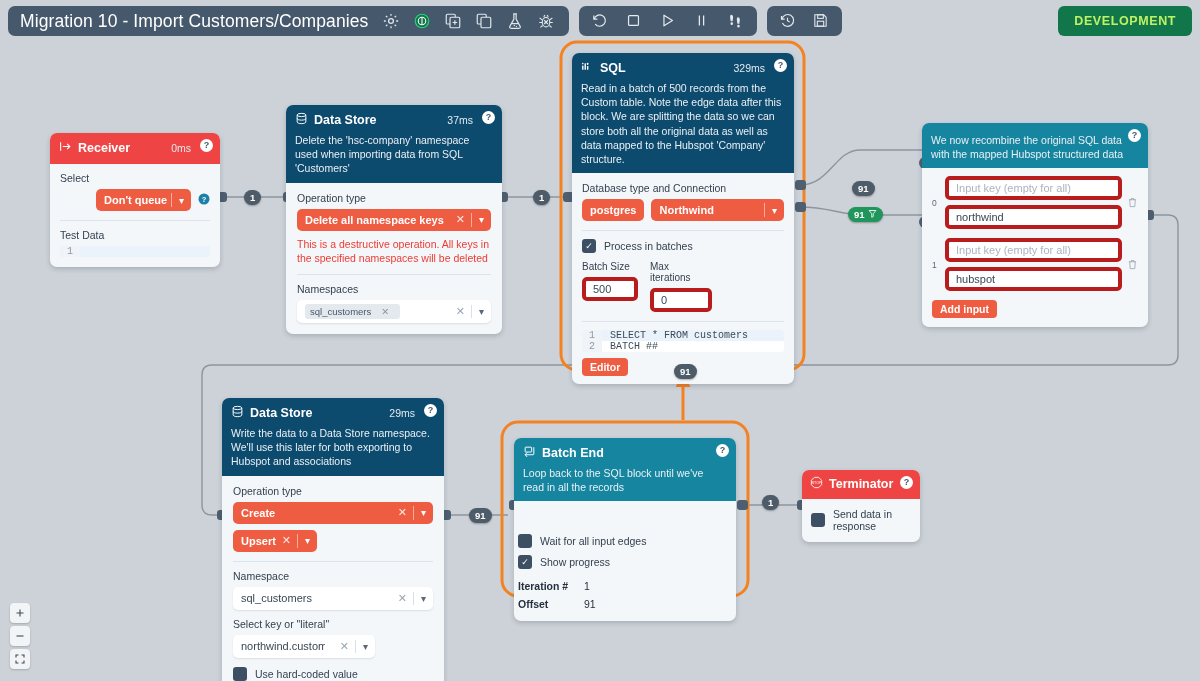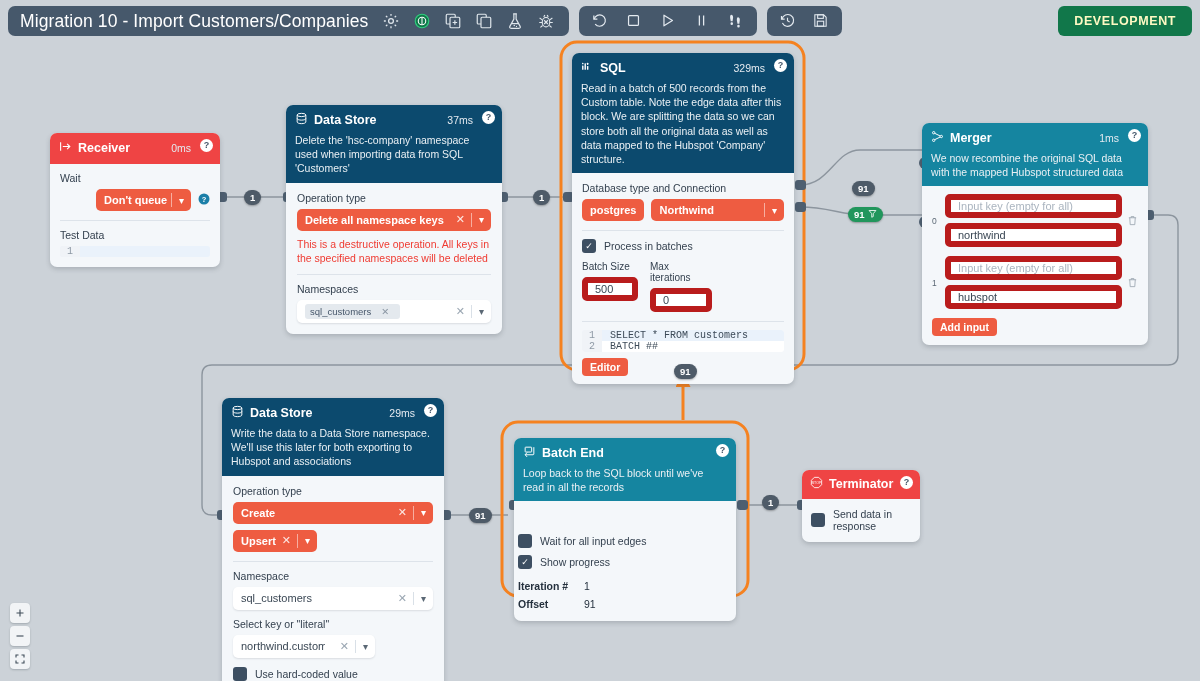--- a/index.html
+++ b/index.html
@@ -33,21 +33,21 @@
     color: #ffffff; font-size: 17.5px; letter-spacing: .1px;
     white-space: nowrap;
   }
   .hdr-icons { display: flex; align-items: center; gap: 13px; }
   .hicon { width: 18px; height: 18px; display: block; }
   .hicon svg { display: block; }
   #toolbar-pill { gap: 16px; padding: 0 12px; }
   #history-pill { gap: 15px; padding: 0 12px; }
   #dev-badge {
     position: absolute; top: 6px; right: 8px;
-    background: #11774a; color: #fef9c3;
+    background: #11774a; color: #bef264;
     font-size: 12.5px; font-weight: bold; letter-spacing: .6px;
     border-radius: 6px;
     height: 30px; display: flex; align-items: center;
     padding: 0 16px;
     z-index: 40;
   }
   
   #edges { position: absolute; inset: 0; width: 1200px; height: 681px; z-index: 1; }
   
   .node {
@@ -104,21 +104,21 @@
   }
   .tag .x { color: #8b97a4; }
   .warn-red { color: #ef3b32; font-size: 10.5px; line-height: 1.35; }
   .chk {
     width: 14px; height: 14px; background: #3d4f62; border-radius: 3px;
     display: inline-flex; align-items: center; justify-content: center;
     color: #fff; font-size: 9px; flex: none;
   }
   .chkrow { display: flex; align-items: center; gap: 8px; font-size: 10.5px; color: #34414f; }
   .inp {
-    background: #fff; border: 6px solid #b91c1c; border-radius: 5px;
+    background: #fff; border: 4px solid #b91c1c; border-radius: 5px;
     height: 24px; font-size: 11px; color: #3a4754;
     display: flex; align-items: center; padding: 0 7px;
   }
   .inp.ph { color: #aab4bf; }
   
   .code {
     background: #ffffff; border-radius: 3px; overflow: hidden;
     font-family: "Liberation Mono", monospace; font-size: 10px;
   }
   .code .ln { display: flex; }
@@ -301,21 +301,21 @@
           <svg width="13" height="13" viewBox="0 0 24 24" fill="none" stroke="#ffffff" stroke-width="2">
             <path d="M3 4v16M7 12h13M15 7l5 5-5 5"></path>
           </svg>
         </span>
         <span class="ntitle">Receiver</span>
         <span class="ntime">0ms</span>
       </div>
       <span class="qmark">?</span>
     </div>
     <div class="nbody" style="padding:8px 10px 10px 10px;">
-      <div class="fieldlabel">Wait</div>
+      <div class="fieldlabel">Select</div>
       <div style="display:flex; align-items:center; gap:7px;justify-content:flex-end;">
         <div class="sel-red" style="width:95px;">
           <span class="lbl">Don't queue</span>
           <span class="div" style="margin-left:auto;"></span>
           <span class="cv">▾</span>
         </div>
         <span>
           <svg width="12" height="12" viewBox="0 0 24 24">
             <circle cx="12" cy="12" r="11" fill="#1b7fa8"></circle>
             <text x="12" y="17" font-size="15" font-weight="bold" fill="#fff" text-anchor="middle" font-family="Liberation Sans, sans-serif">?</text>
@@ -429,32 +429,20 @@
         </div>
       </div>
       <div style="margin-top:5px;">
         <span class="btn-red">Editor</span>
       </div>
     </div>
   </div>
 
   <div class="node" style="left:922px; top:123px; width:226px;">
     <div class="nhead cyan">
-      <div class="ntitle-row">
-        <span>
-          <svg width="13" height="13" viewBox="0 0 24 24" fill="none" stroke="#ffffff" stroke-width="1.8">
-            <circle cx="5" cy="5" r="2.2"></circle>
-              <circle cx="5" cy="19" r="2.2"></circle>
-              <circle cx="19" cy="12" r="2.2"></circle>
-            <path d="M7 6.2 16.8 11M7 17.8 16.8 13"></path>
-          </svg>
-        </span>
-        <span class="ntitle">Merger</span>
-        <span class="ntime">1ms</span>
-      </div>
       <span class="qmark">?</span>
       <div class="ndesc">We now recombine the original SQL data with the mapped Hubspot structured data</div>
     </div>
     <div class="nbody" style="padding:8px 10px 9px 10px;">
       <div style="display:flex; align-items:center; gap:5px;">
         <span style="font-size:8.5px; color:#5b6875; width:8px;">0</span>
         <div style="flex:1;">
           <div class="inp ph">Input key (empty for all)</div>
           <div class="inp" style="margin-top:5px;">northwind</div>
         </div>

